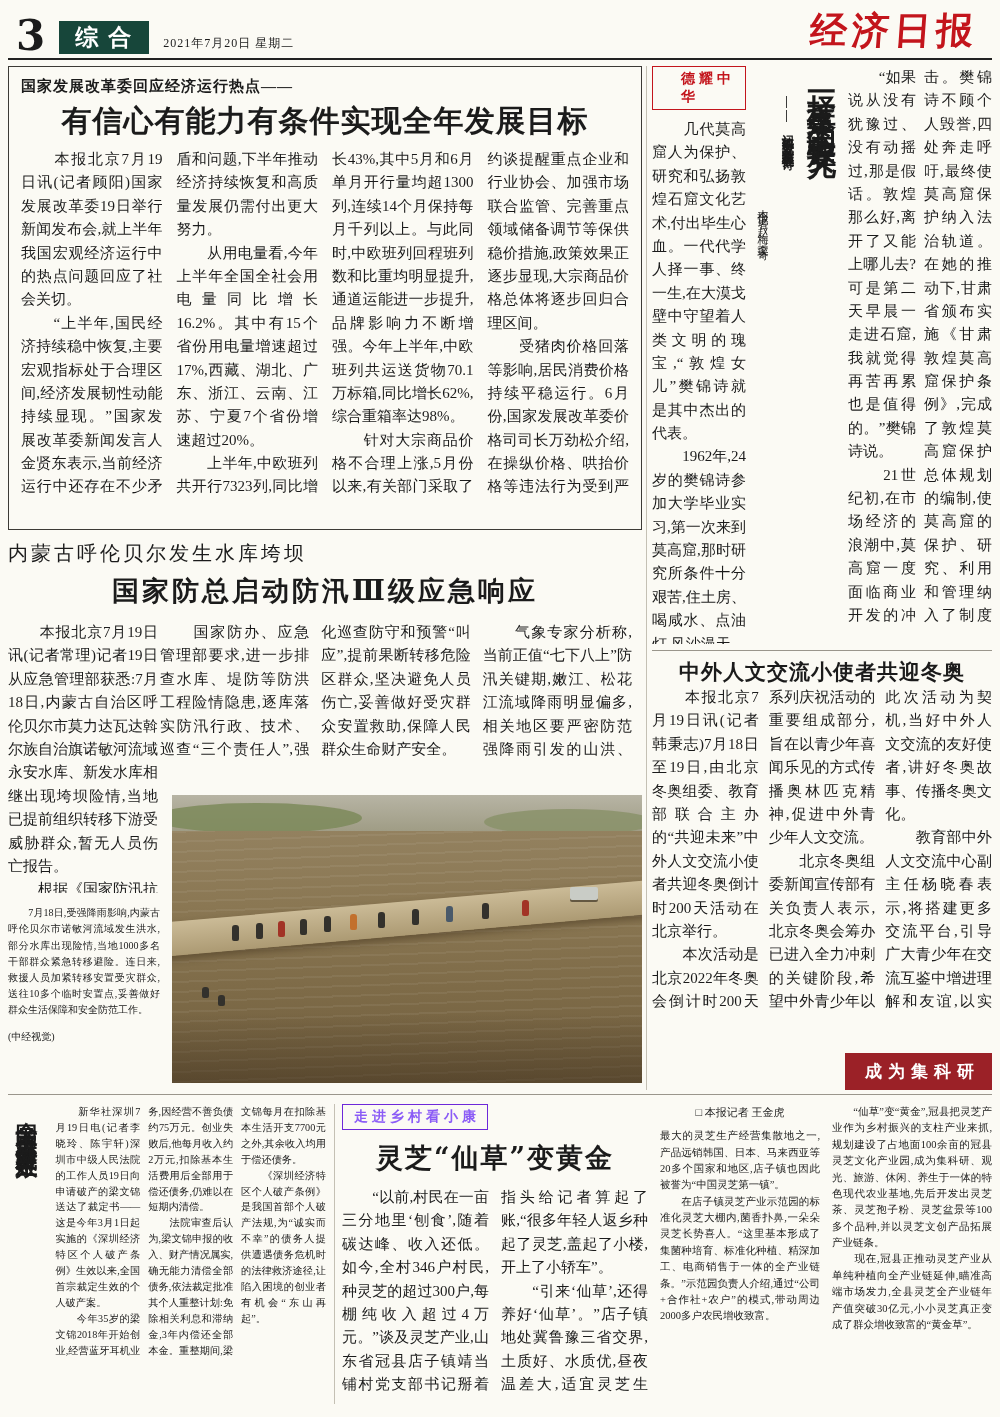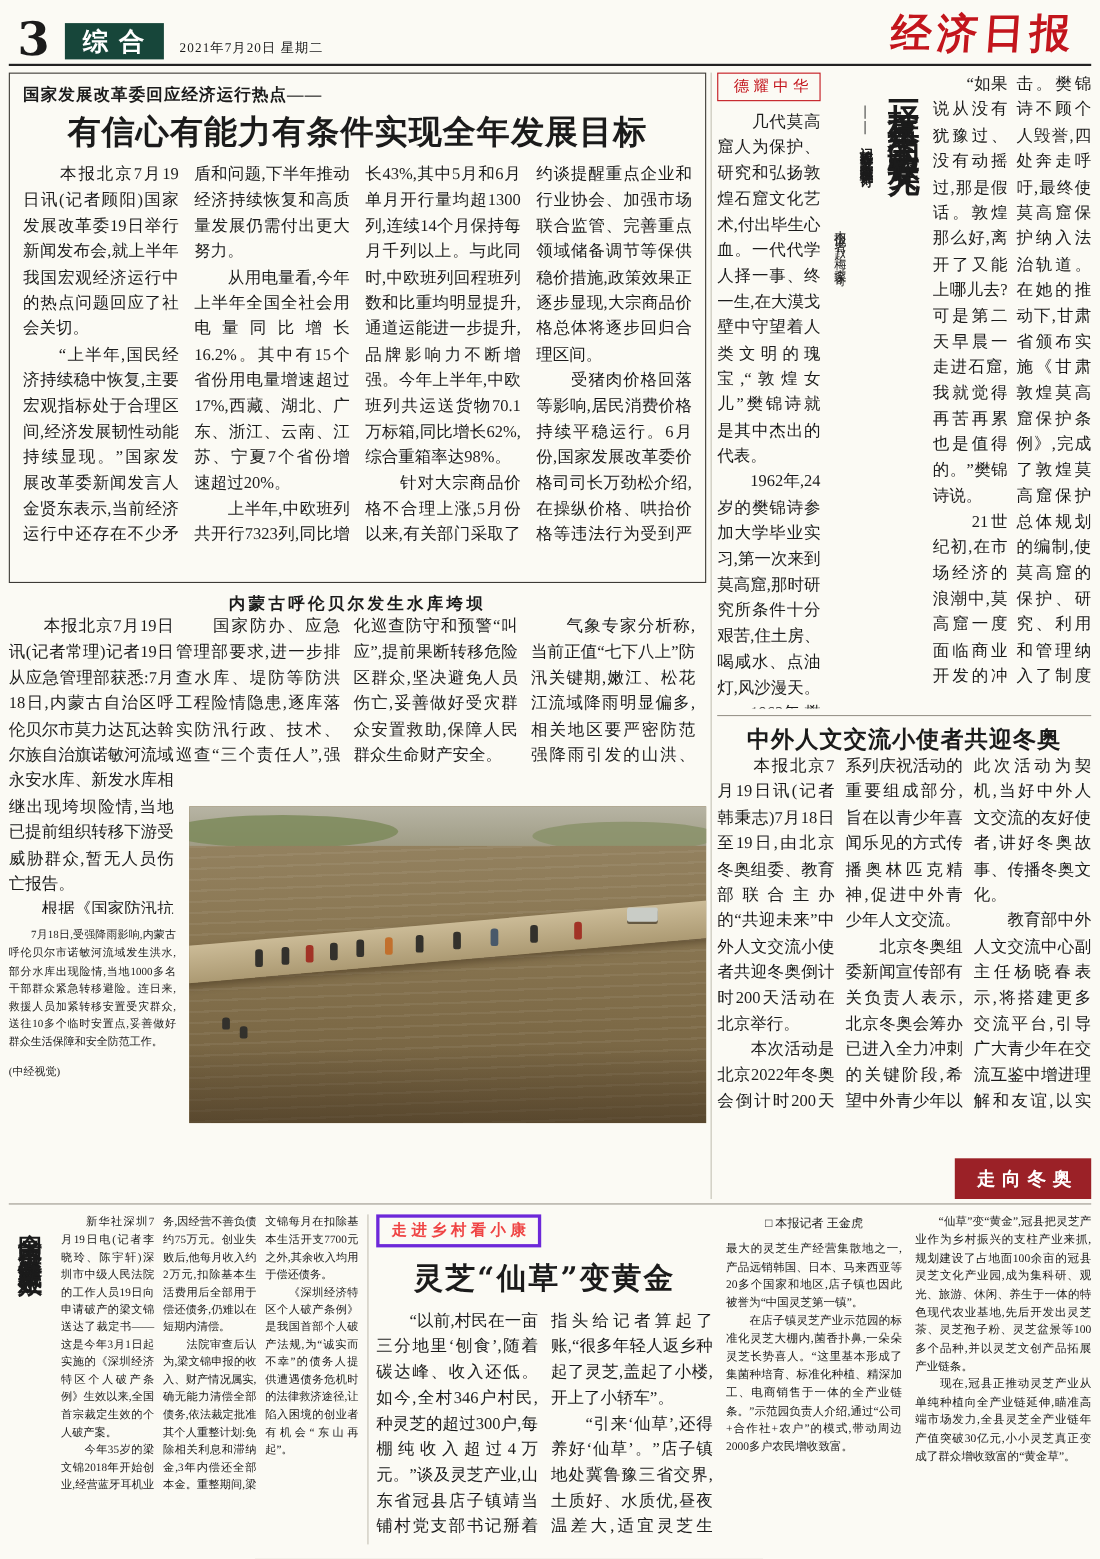--- a/index.html
+++ b/index.html
@@ -36,41 +36,41 @@
   .g-kicker { font-size:15px; font-weight:bold; letter-spacing:1px; }
   .g-head { font-size:30px; font-weight:900; text-align:center; letter-spacing:1px;
             margin:7px 0 9px; line-height:1.2; font-family:"DejaVu Serif",serif; }
   .g-body { columns:4; column-gap:14px; height:366px; }
 
   
   .dunhuang { position:absolute; left:652px; top:66px; width:340px; height:578px;
               display:flex; gap:8px; }
   .d-colA { width:94px; display:flex; flex-direction:column; }
   .d-badge { align-self:flex-start; border:1px solid #c3151c; color:#c3151c;
-             font-weight:normal; font-size:14px; padding:3px 6px 3px 14px; letter-spacing:4px; }
+             font-weight:bold; font-size:14px; padding:3px 6px 3px 28px; letter-spacing:4px; }
   .d-textA { flex:1; margin-top:8px; }
   .d-vwrap { width:86px; display:flex; justify-content:center; gap:9px; padding-top:6px; }
   .d-byline  { writing-mode:vertical-rl; font-size:11px; letter-spacing:3px; padding-top:128px; }
   .d-subhead { writing-mode:vertical-rl; font-size:12px; font-weight:bold; letter-spacing:2px; padding-top:24px; }
   .d-vhead   { writing-mode:vertical-rl; font-size:29px; font-weight:900; letter-spacing:5px;
                line-height:1.18; font-family:"DejaVu Serif",serif; }
   .d-colsR { flex:1; columns:2; column-gap:8px; height:100%; }
 
   
   .olympics { position:absolute; left:652px; top:658px; width:340px; height:432px; }
   .o-head { font-size:21px; font-weight:900; text-align:center; letter-spacing:1px;
             font-family:"DejaVu Serif",serif; }
   .o-subhead { font-size:13px; font-weight:bold; text-align:center; margin-top:7px; }
   .o-body { columns:3; column-gap:10px; height:336px; }
   .o-badge { position:absolute; right:0; bottom:0; background:#9b2127; color:#fff;
              font-size:17px; font-weight:bold; letter-spacing:6px; padding:7px 12px 7px 20px; }
 
   
   .flood { position:absolute; left:8px; top:540px; width:634px; height:546px; }
-  .f-kicker { text-align:center; font-size:15px; font-weight:bold; letter-spacing:3px; }
+  .f-kicker { text-align:left; font-size:20px; font-weight:normal; letter-spacing:3px; }
   .f-head { text-align:center; font-size:27px; font-weight:900; letter-spacing:3px;
             margin:6px 0 12px; font-family:"DejaVu Serif",serif; }
   .f-body { position:relative; height:462px; }
   .f-col1 { position:absolute; left:0; top:0; width:150px; height:272px; }
   .f-colsr { position:absolute; left:152px; top:0; width:472px; height:160px; columns:3; column-gap:12px; }
   .f-caption { position:absolute; left:0; top:268px; width:152px; height:178px;
                font-size:10px; line-height:1.62; text-align:justify; white-space:pre-line; overflow:hidden; }
   .f-credit { text-align:left; margin-top:10px; }
 
   
@@ -100,21 +100,21 @@
   .bankruptcy { position:absolute; left:8px; top:1104px; width:318px; height:304px;
                 display:flex; gap:10px; }
   .b-head { writing-mode:vertical-rl; font-size:22px; font-weight:900; letter-spacing:3px;
             line-height:1.7; height:100%; font-family:"DejaVu Serif",serif; }
   .b-body { flex:1; columns:3; column-gap:8px; height:100%; font-size:10.2px; }
 
   
   .lingzhi { position:absolute; left:342px; top:1104px; width:650px; height:304px;
              display:flex; gap:12px; }
   .l-left { width:306px; }
-  .l-badge { display:inline-block; border:3px solid #6d28d9; color:#ef4444; font-weight:bold;
+  .l-badge { display:inline-block; border:1px solid #6d28d9; color:#8b5cf6; font-weight:bold;
              font-size:14px; padding:3px 7px 3px 11px; letter-spacing:4px; }
   .l-head { font-size:27px; font-weight:900; text-align:center; letter-spacing:2px;
             margin:10px 0 10px; font-family:"DejaVu Serif",serif; }
   .l-body-left { columns:2; column-gap:12px; height:218px; }
   .l-right { flex:1; }
   .l-body-right { columns:2; column-gap:12px; height:100%; font-size:10.5px; line-height:1.56;
                   text-align:justify; overflow:hidden; }
   .l-byline { text-align:center; font-size:11px; margin-bottom:7px; white-space:pre-line; }
   .l-cont { white-space:pre-line; }
 </style>
@@ -178,25 +178,26 @@
 
   <section class="olympics">
     <h2 class="o-head">中外人文交流小使者共迎冬奥</h2>
     <div class="o-body body-text">　　本报北京7月19日讯(记者韩秉志)7月18日至19日,由北京冬奥组委、教育部联合主办的“共迎未来”中外人文交流小使者共迎冬奥倒计时200天活动在北京举行。
 　　本次活动是北京2022年冬奥会倒计时200天系列庆祝活动的重要组成部分,旨在以青少年喜闻乐见的方式传播奥林匹克精神,促进中外青少年人文交流。
 　　北京冬奥组委新闻宣传部有关负责人表示,北京冬奥会筹办已进入全力冲刺的关键阶段,希望中外青少年以此次活动为契机,当好中外人文交流的友好使者,讲好冬奥故事、传播冬奥文化。
 　　教育部中外人文交流中心副主任杨晓春表示,将搭建更多交流平台,引导广大青少年在交流互鉴中增进理解和友谊,以实际行动支持北京冬奥会、冬残奥会。
 　　据悉,“共迎未来”中外人文交流活动计划分别在北京2022年冬奥会倒计时200天、100天和30天3个时间节点,组织开展丰富多彩的系列活动,邀请中外青少年共同迎接北京冬奥盛会的到来。
 　　又讯(记者韩秉志)由北京冬奥组委主办的“北京2022奥林匹克徽章文化周”活动7月17日在京正式启动。
 　　“小徽章,大文化”,徽章收藏作为奥林匹克文化不可或缺的组成部分,将为公众打开了解奥运文化的一扇窗口。此次文化周期间还将举办奥林匹克珍藏品展示、徽章交换、奥运文化进校园等一系列活动,其中奥林匹克珍藏品展将持续至2022年2月,徽章交换活动将在文化周期间同步展开。</div>
-    <div class="o-badge">走向冬奥</div>
+    <div class="o-badge">成为集科研</div>
   </section>
 
   <section class="flood">
     <div class="f-kicker">内蒙古呼伦贝尔发生水库垮坝</div>
+    <h2 class="f-head">国家防总启动防汛Ⅲ级应急响应</h2>
     <div class="f-body">
       <div class="f-col1 body-text">　　本报北京7月19日讯(记者常理)记者19日从应急管理部获悉:7月18日,内蒙古自治区呼伦贝尔市莫力达瓦达斡尔族自治旗诺敏河流域永安水库、新发水库相继出现垮坝险情,当地已提前组织转移下游受威胁群众,暂无人员伤亡报告。
 　　根据《国家防汛抗旱应急预案》有关规定,经会商研判,国家防总于18日20时启动防汛Ⅲ级应急响应,并派出工作组赶赴现场协助指导地方开展抢险救援工作。</div>
       <div class="f-colsr body-text">　　国家防办、应急管理部要求,进一步排查水库、堤防等防洪工程险情隐患,逐库落实防汛行政、技术、巡查“三个责任人”,强化巡查防守和预警“叫应”,提前果断转移危险区群众,坚决避免人员伤亡,妥善做好受灾群众安置救助,保障人民群众生命财产安全。
 　　气象专家分析称,当前正值“七下八上”防汛关键期,嫩江、松花江流域降雨明显偏多,相关地区要严密防范强降雨引发的山洪、中小河流洪水和中小水库险情。
 　　又讯(记者郭静原)据中央气象台监测显示,7月18日2时,今年第6号台风“烟花”已于西北太平洋洋面生成;18日8时,今年第7号台风“查帕卡”在南海北部生成,需防范风雨叠加影响。</div>
       <div class="f-caption">
         <span>　　7月18日,受强降雨影响,内蒙古呼伦贝尔市诺敏河流域发生洪水,部分水库出现险情,当地1000多名干部群众紧急转移避险。连日来,救援人员加紧转移安置受灾群众,送往10多个临时安置点,妥善做好群众生活保障和安全防范工作。</span>
         <div class="f-credit">(中经视觉)</div>
       </div>

